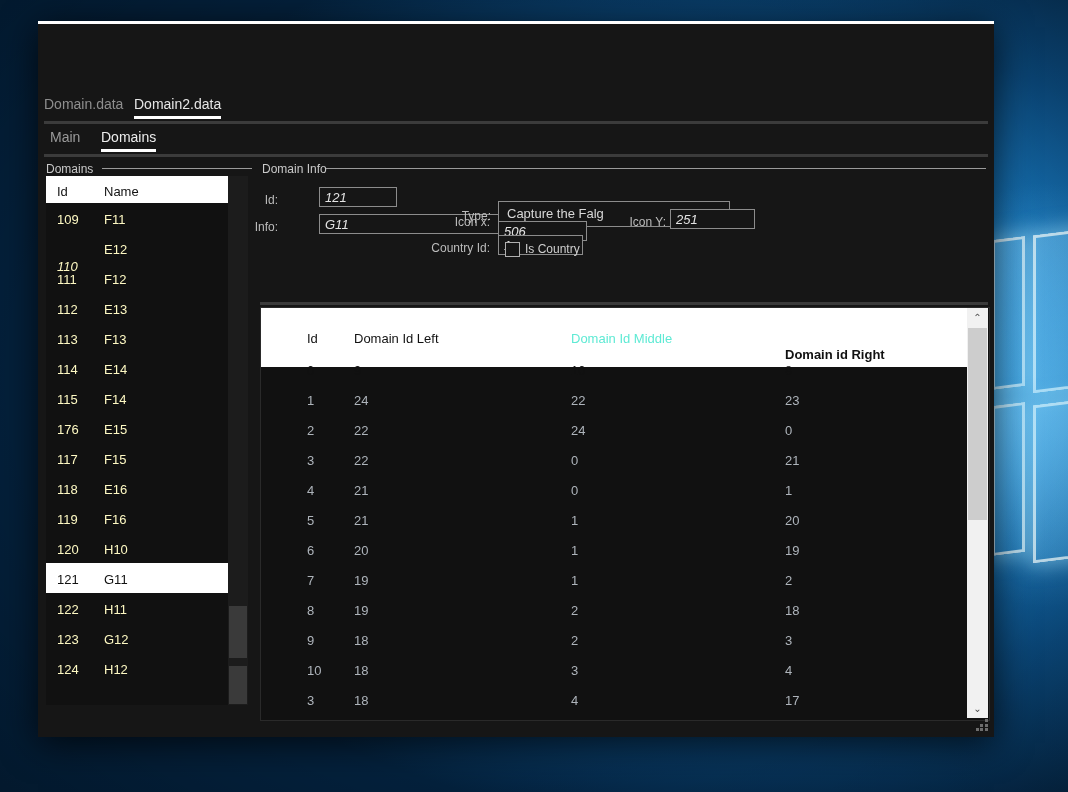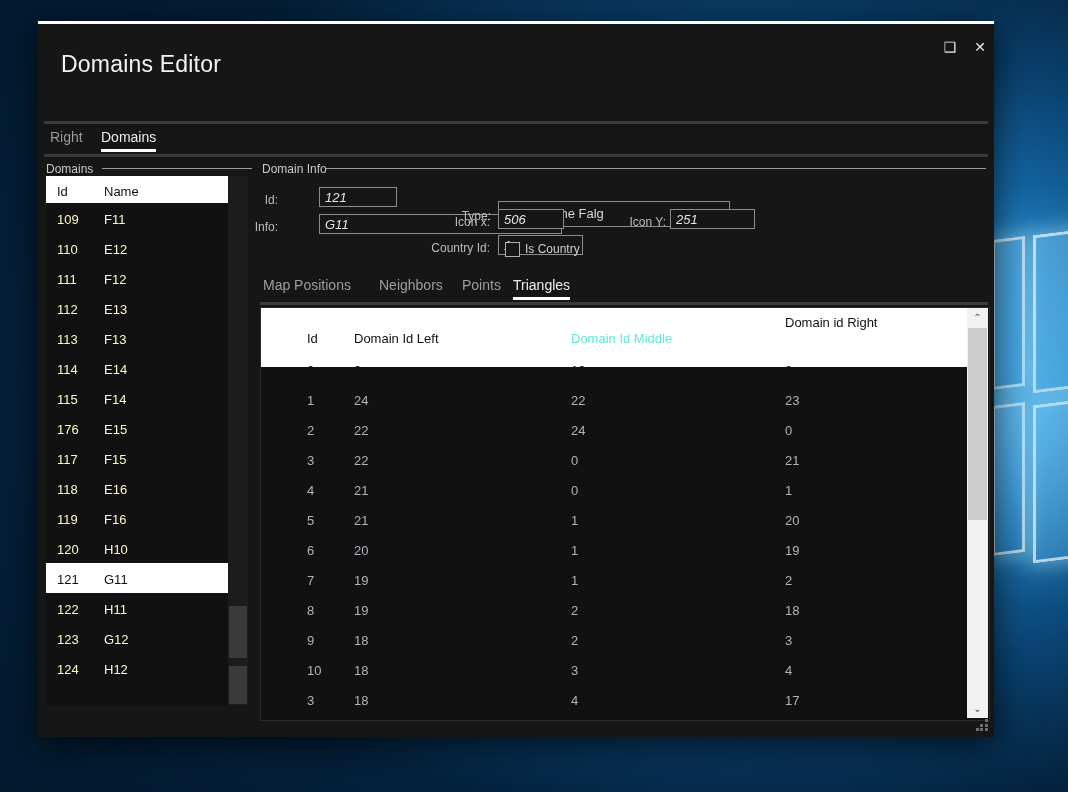--- a/index.html
+++ b/index.html
@@ -273,49 +273,48 @@
   <div class="logo-pane" id="pane-tr"></div>
   <div class="logo-pane" id="pane-bl"></div>
   <div class="logo-pane" id="pane-br"></div>
   <div id="glow-core"></div>
   <div id="vignette"></div>
 
   <div id="app-window">
 
     <div id="title-accent"></div>
 
-    <div id="title-bar">
-      <div id="window-title">Domains Editor</div>
-      <div class="win-btn" id="btn-maximize">❑</div>
-      <div class="win-btn" id="btn-close">✕</div>
+
+    <div id="file-tabs">
+      <div class="file-tab" id="file-tab-0">Domain.data</div>
+      <div class="file-tab active" id="file-tab-1">Domain2.data</div>
     </div>
-
     <div id="file-tab-rail"></div>
 
     <div id="section-tabs">
-      <div class="section-tab" id="section-tab-0">Right</div>
+      <div class="section-tab" id="section-tab-0">Main</div>
       <div class="section-tab active" id="section-tab-1">Domains</div>
     </div>
     <div id="section-tab-rail"></div>
 
     <div class="group-label" id="domains-group-label">Domains</div>
     <div class="group-rule" id="domains-group-rule"></div>
 
     <div id="domains-list">
       <div id="domains-header">
         <span class="cell col-id" style="top:9px">Id</span>
         <span class="cell col-name" style="top:9px">Name</span>
       </div>
       <div id="domains-rows">
           <div class="dom-row" style="top: 27px;">
             <span class="cell col-id" style="top: 10px;">109</span>
             <span class="cell col-name" style="top: 10px;">F11</span>
           </div>
           <div class="dom-row" style="top: 57px;">
-            <span class="cell col-id" style="top: 10px;">110</span>
+            <span class="cell col-id" style="top: 27px; font-style: italic;">110</span>
             <span class="cell col-name" style="top: 10px;">E12</span>
           </div>
           <div class="dom-row" style="top: 87px;">
             <span class="cell col-id" style="top: 10px;">111</span>
             <span class="cell col-name" style="top: 10px;">F12</span>
           </div>
           <div class="dom-row" style="top: 117px;">
             <span class="cell col-id" style="top: 10px;">112</span>
             <span class="cell col-name" style="top: 10px;">E13</span>
           </div>
@@ -389,47 +388,41 @@
       <span id="combo-type-arrow"></span>
     </div>
 
     <span class="form-label" style="left:388px; top:195px; width:0;"></span>
 
     <span class="form-label" style="left:390px; top:195px; width:0; height:0;"></span>
 
     <span class="form-label" style="left:383px; top:195px; width:0; height:0;"></span>
 
     <span class="form-label" style="left:386px; top:194px; width:66px;">Icon x:</span>
-    <input class="text-field" id="fld-icon-x" style="left: 460px; top: 188px; width: 66px;" value="506">
+    <input class="text-field" id="fld-icon-x" style="left: 460px; top: 200px; width: 89px;" value="506">
 
     <span class="form-label" style="left:570px; top:194px; width:58px;">Icon Y:</span>
     <input class="text-field" id="fld-icon-y" style="left: 632px; top: 188px; width: 85px;" value="251">
 
     <span class="form-label" style="left:363px; top:220px; width:89px;">Country Id:</span>
     <input class="text-field" id="fld-country-id" style="left: 460px; top: 214px; width: 85px;" value="1">
 
     <div id="chk-is-capital"></div>
     <span id="lbl-is-capital">Is Country</span>
 
-    <div id="sub-tabs">
-      <div class="sub-tab" id="sub-tab-0">Map Positions</div>
-      <div class="sub-tab" id="sub-tab-1">Neighbors</div>
-      <div class="sub-tab" id="sub-tab-2">Points</div>
-      <div class="sub-tab active" id="sub-tab-3">Triangles</div>
-    </div>
     <div id="sub-tab-rail"></div>
 
     <div id="tri-table">
       <div id="tri-whiteblock"></div>
       <div id="tri-header">
 
       <span class="tri-cell tc-0" style="top: 24px; color: rgb(17, 17, 17);">Id</span>
           <span class="tri-cell tc-1" style="top: 24px; color: rgb(17, 17, 17);">Domain Id Left</span>
           <span class="tri-cell tc-2" style="top: 24px; color: #5eead4;">Domain Id Middle</span>
-          <span class="tri-cell tc-3" style="top: 8px; color: rgb(17, 17, 17);">Domain id Right</span>
+          <span class="tri-cell tc-3" style="top: 40px; color: rgb(17, 17, 17); font-weight: bold;">Domain id Right</span>
         </div>
       <div id="tri-rows">
           <div class="tri-row tri-light" style="top: 46px;">
             <span class="tri-cell tc-0" style="top: 10px;">0</span>
             <span class="tri-cell tc-1" style="top: 10px;">9</span>
             <span class="tri-cell tc-2" style="top: 10px;">10</span>
             <span class="tri-cell tc-3" style="top: 10px;">8</span>
           </div>
           <div class="tri-row tri-dark" style="top: 76px;">
             <span class="tri-cell tc-0" style="top: 10px;">1</span>

